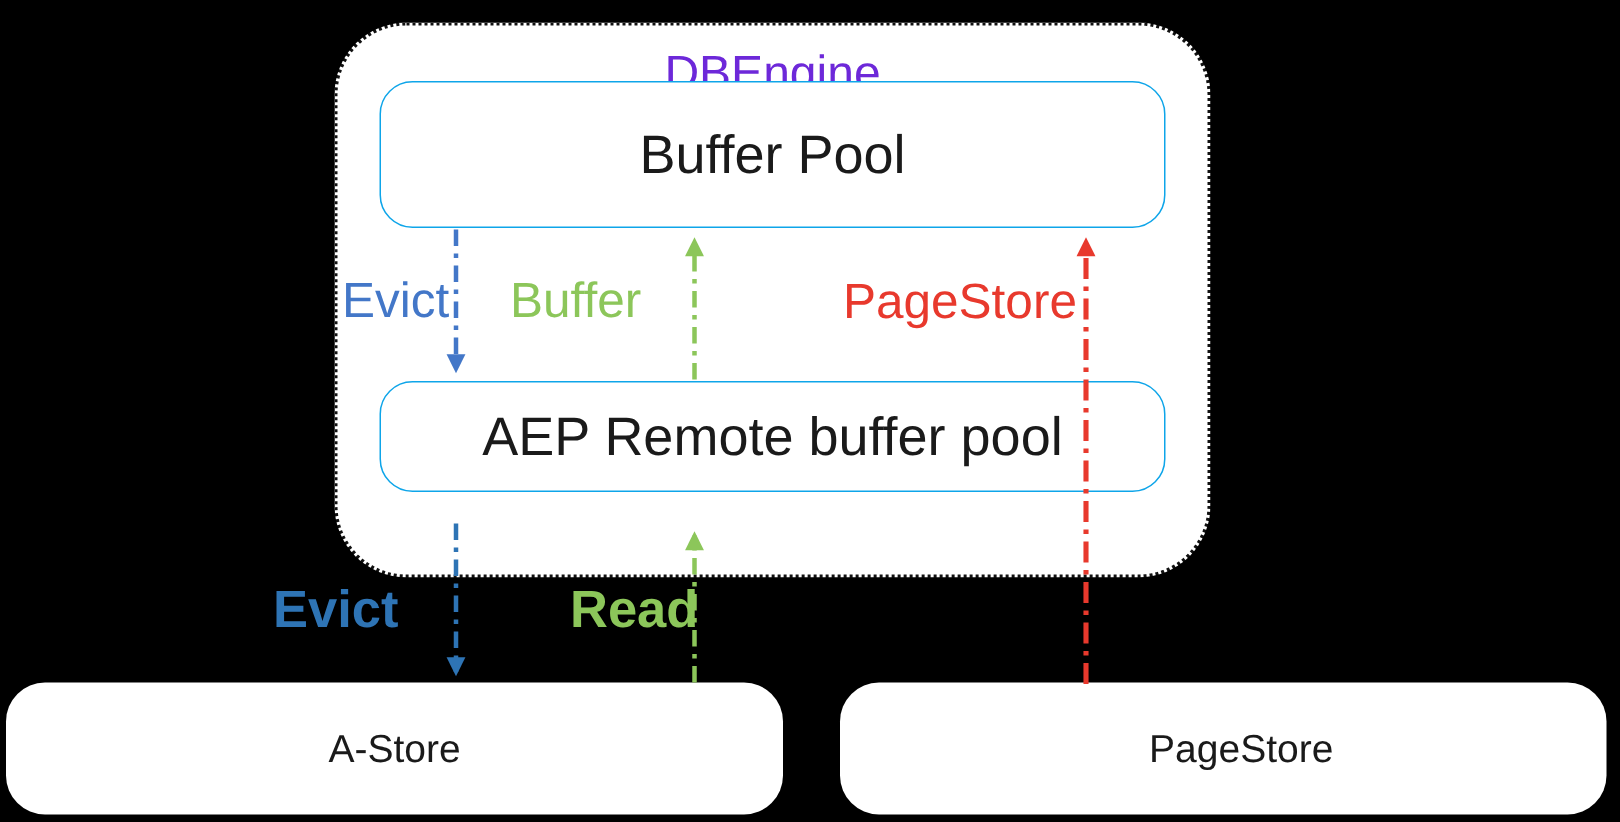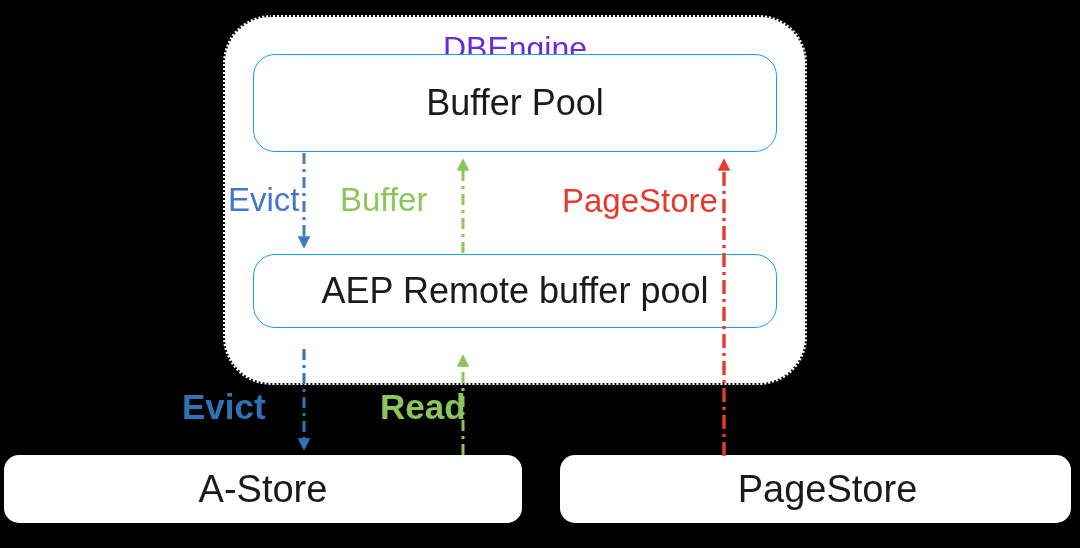--- a/index.html
+++ b/index.html
@@ -26,22 +26,22 @@
     background:#fff;box-sizing:border-box;color:#1a1a1a;
   }
   .node.inner{
     left:253px;width:524px;
     border:1px solid #0ea5e9;border-radius:22px;
     font-size:36px;
   }
   .node.buffer-pool{top:54px;height:98px;}
   .node.aep{top:254px;height:74px;}
   .node.bottom{
-    top:455px;height:68px;border:none;border-radius:15px;
-    font-size:38px;
+    top:455px;height:88px;border:none;border-radius:26px;
+    font-size:26px;
   }
   .node.a-store{left:4px;width:518px;}
   .node.page-store{left:560px;width:511px;padding-left:24px;}
   
   .flow-label{
     position:absolute;font-size:33px;line-height:36px;white-space:nowrap;
   }
   .lbl-evict{left:228px;top:182px;color:#4377C8;}
   .lbl-readhit{left:340px;top:182px;color:#8CC65A;}
   .lbl-readmiss{left:562px;top:183px;color:#E8392D;}

